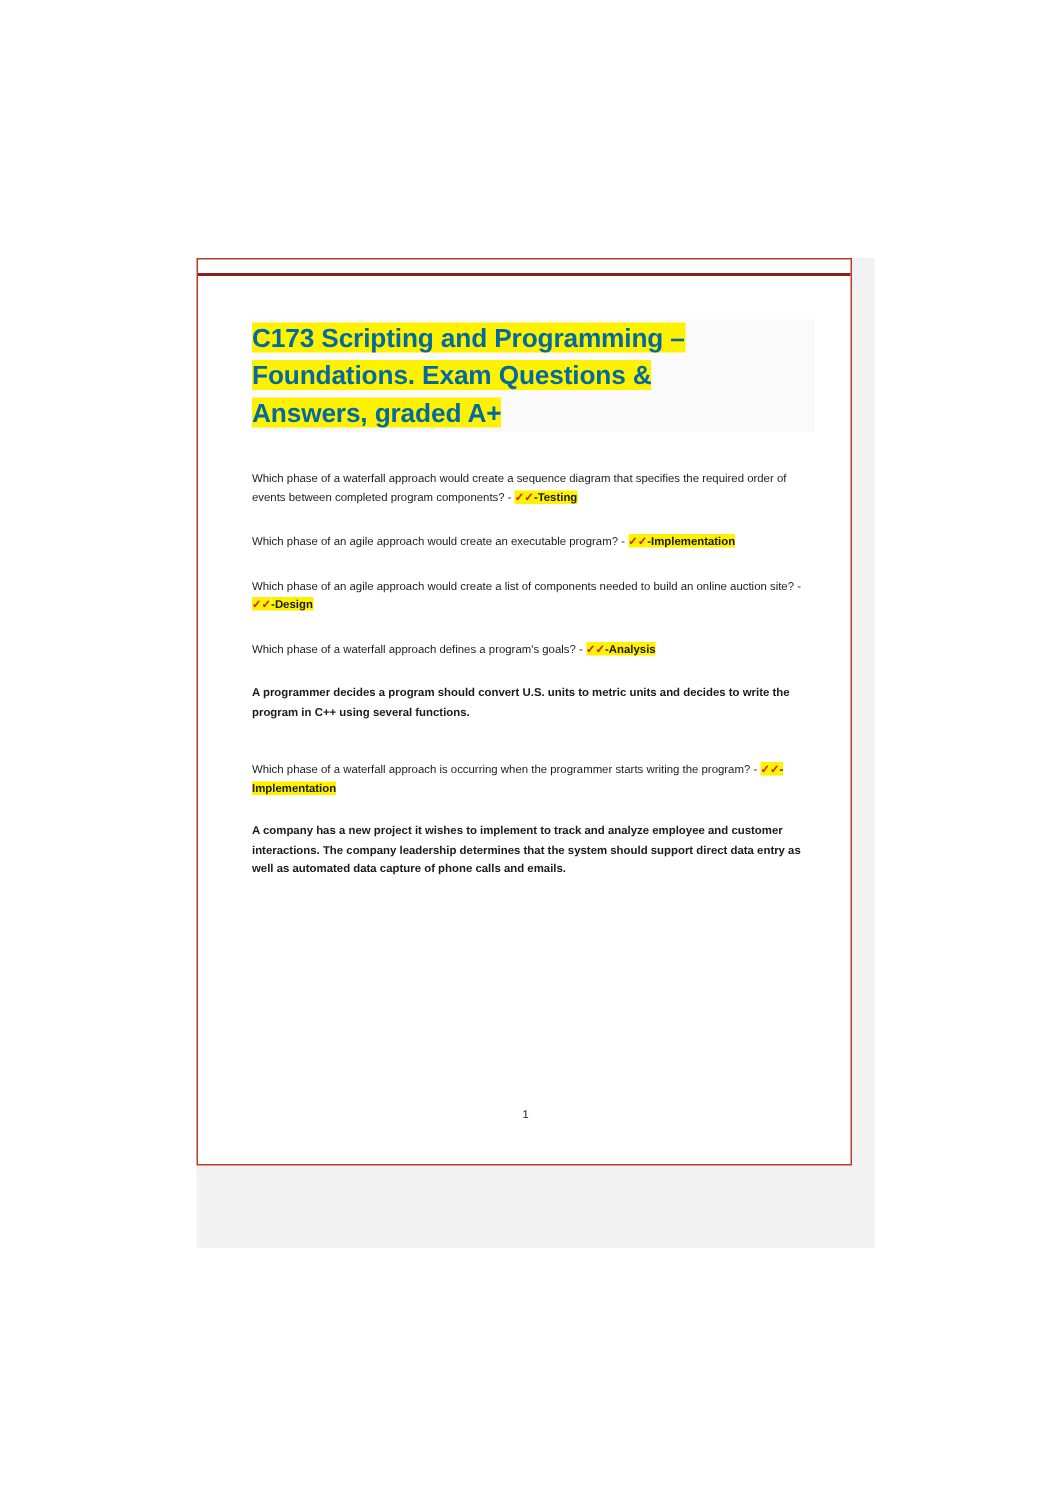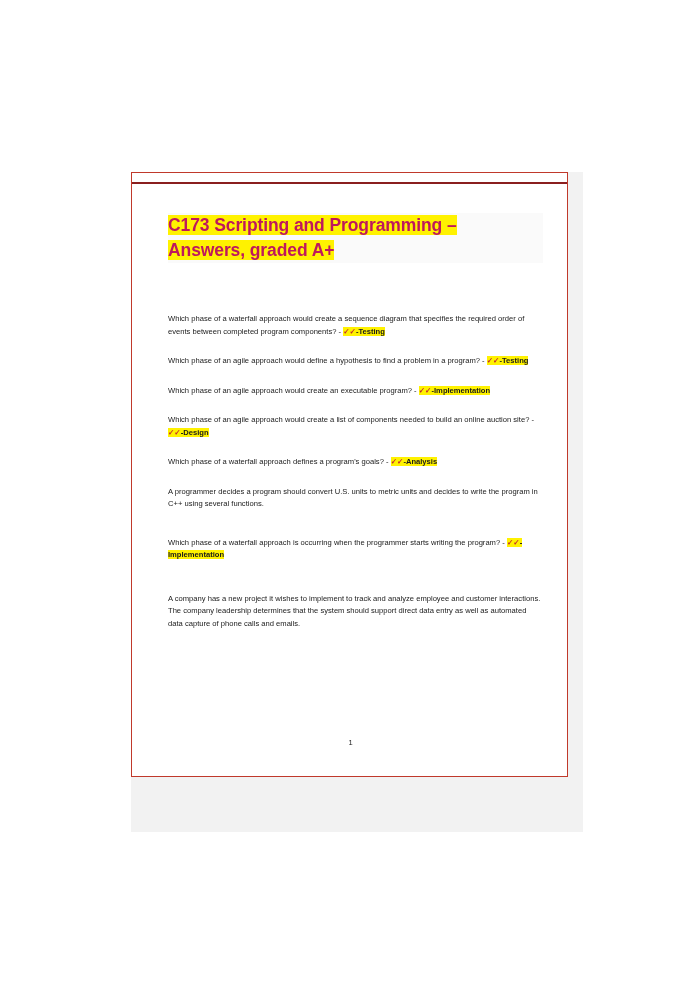--- a/index.html
+++ b/index.html
@@ -48,21 +48,21 @@
   }
   .title-block {
     position: absolute;
     left: 36px;
     top: 40px;
     width: 375px;
   }
   .title-line {
     display: inline;
     background: #fff200;
-    color: #be185d;
+    color: #0369a1;
     font-size: 17.5px;
     font-weight: bold;
     line-height: 25px;
     letter-spacing: -0.1px;
   }
   .title-wrap {
     background: #fafafa;
     padding: 0;
   }
   .content {
@@ -93,48 +93,46 @@
   }
   .page-number {
     position: absolute;
     left: 0px;
     top: 565px;
     width: 437px;
     text-align: center;
     font-size: 7.5px;
     color: #222;
   }
-  .spacer-lg { margin-bottom: 26px; }
-  .spacer-xl { margin-bottom: 31px; }
+  .spacer-lg { margin-bottom: 26px; font-weight: bold; }
+  .spacer-xl { margin-bottom: 16px; }
 </style>
 </head>
 <body>
 
 <div class="page-canvas">
   <div class="paper-shadow"></div>
 
   <div class="paper">
     <div class="top-rule"></div>
 
     <div class="title-block">
       <div class="title-wrap">
         <div><span class="title-line">C173 Scripting and Programming –</span></div>
+        <div><span class="title-line">Foundations. Exam Questions  &amp;</span></div>
         <div><span class="title-line">Answers, graded A+</span></div>
       </div>
     </div>
 
     <div class="content">
 
       <div class="qa">
         <p><span>Which phase of a waterfall approach would create a sequence diagram that specifies the required order of events between completed program components? - </span><span class="hl ans">✓✓</span><span class="hl answord">-Testing</span></p>
       </div>
 
-      <div class="qa">
-        <p><span>Which phase of an agile approach would define a hypothesis to find a problem in a program? - </span><span class="hl ans">✓✓</span><span class="hl answord">-Testing</span></p>
-      </div>
 
       <div class="qa">
         <p><span>Which phase of an agile approach would create an executable program? - </span><span class="hl ans">✓✓</span><span class="hl answord">-Implementation</span></p>
       </div>
 
       <div class="qa">
         <p><span>Which phase of an agile approach would create a list of components needed to build an online auction site? - </span><span class="hl ans">✓✓</span><span class="hl answord">-Design</span></p>
       </div>
 
       <div class="qa">

